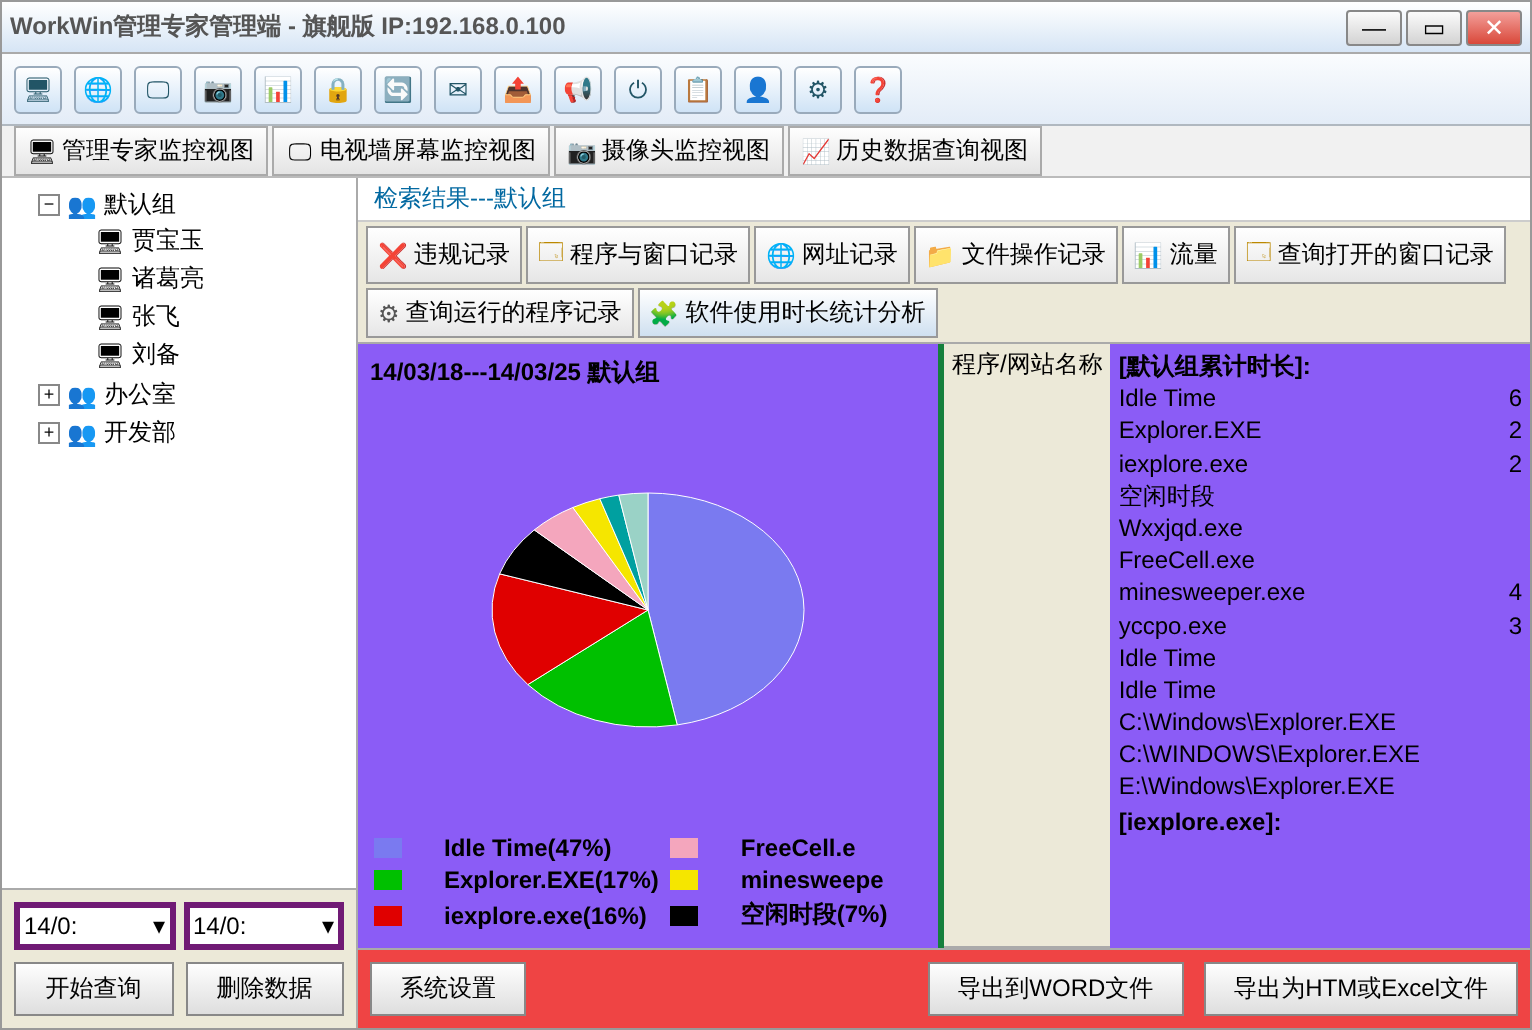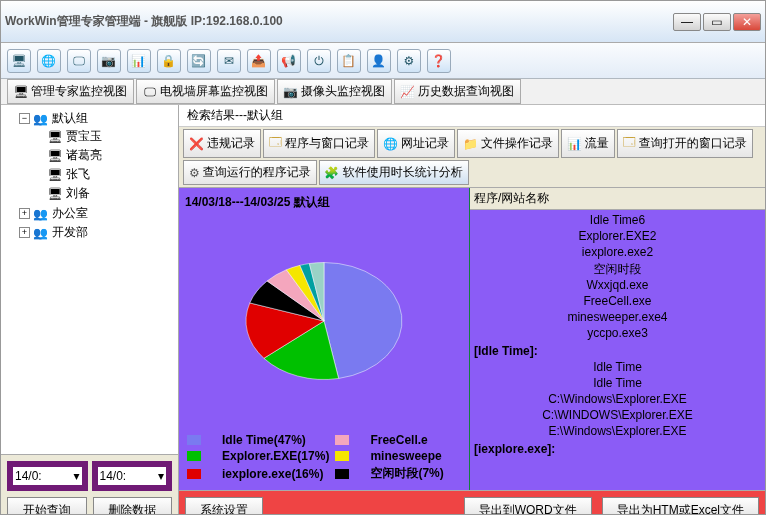--- a/index.html
+++ b/index.html
@@ -1,56 +1,56 @@
 <!DOCTYPE html>
 <html><head>
 <meta charset="utf-8">
 <style>
 *{box-sizing:border-box;margin:0;padding:0;font-family:"SimSun","Microsoft YaHei",sans-serif;font-size:12px}
 body{background:#ece9d8;width:766px;height:515px;overflow:hidden;border:1px solid #999}
-.titlebar{background:linear-gradient(#fff,#d6e5f5);height:42px;display:flex;align-items:center;padding:0 4px;border-bottom:1px solid #aaa}
+.titlebar{background:linear-gradient(#fff,#d6e5f5);height:26px;display:flex;align-items:center;padding:0 4px;border-bottom:1px solid #aaa}
 .titlebar .title{font-weight:bold;color:#555}
 .winbtns{margin-left:auto;display:flex;gap:2px}
 .winbtn{width:28px;height:18px;border:1px solid #888;background:linear-gradient(#fbfbfb,#d3d3d3);display:flex;align-items:center;justify-content:center;border-radius:2px;cursor:pointer}
 .winbtn.close{background:linear-gradient(#f39f9a,#d9483a);color:#fff}
 .toolbar{height:36px;display:flex;align-items:center;gap:6px;padding:2px 6px;background:linear-gradient(#fafcfe,#e3ecf7);border-bottom:1px solid #b0b8c0}
 .tbicon{width:24px;height:24px;border:1px solid #9ab;border-radius:3px;background:linear-gradient(#fff,#cfe3f6);display:flex;align-items:center;justify-content:center;cursor:pointer;color:#256}
 .viewtabs{height:26px;display:flex;align-items:center;gap:2px;padding:2px 6px;background:#f1f1f1;border-bottom:1px solid #bbb}
 .vtab{display:flex;align-items:center;gap:3px;padding:3px 6px;border:1px solid #aaa;background:linear-gradient(#fefefe,#e4e4e4);cursor:pointer}
 .vtab .ic{width:14px;height:14px;display:inline-flex;align-items:center;justify-content:center}
 .main{display:flex;height:calc(515px - 26px - 36px - 26px - 2px)}
 .sidebar{width:178px;border-right:1px solid #aaa;display:flex;flex-direction:column;background:#fff}
 .tree{flex:1;padding:4px;overflow:auto;border-bottom:1px solid #aaa}
 .tree ul{list-style:none;padding-left:14px}
 .tree li{padding:1px 0;white-space:nowrap}
 .tree .node{display:flex;align-items:center;gap:3px;cursor:pointer}
 .exp{width:11px;height:11px;border:1px solid #888;display:inline-flex;align-items:center;justify-content:center;font-size:9px;line-height:1;background:#fff}
 .ic16{width:16px;height:16px;display:inline-flex;align-items:center;justify-content:center}
 .sidebot{padding:6px;display:flex;flex-direction:column;gap:6px;background:#ece9d8}
 .daterow{display:flex;gap:4px}
-.dateinput{flex:1;border:6px solid #701a75;background:#fff;padding:2px;display:flex;align-items:center;justify-content:space-between}
+.dateinput{flex:1;border:3px solid #701a75;background:#fff;padding:2px;display:flex;align-items:center;justify-content:space-between}
 .btnrow{display:flex;gap:6px}
 .btn{flex:1;border:1px solid #888;background:linear-gradient(#fefefe,#dedede);padding:4px 2px;text-align:center;cursor:pointer}
 .content{flex:1;display:flex;flex-direction:column;overflow:hidden}
-.searchres{color:#000000;padding:2px 8px;background:#fff;border-bottom:1px solid #ccc}
+.searchres{color:#0369a1;padding:2px 8px;background:#fff;border-bottom:1px solid #ccc}
 .rectabs{display:flex;flex-wrap:wrap;gap:2px;padding:2px 4px;background:#ece9d8;border-bottom:1px solid #aaa}
 .rtab{display:flex;align-items:center;gap:3px;padding:3px 5px;border:1px solid #999;background:linear-gradient(#fff,#e6e6e6);cursor:pointer;white-space:nowrap}
 .rtab.active{background:linear-gradient(#fff,#cfe0f0)}
 .analysis{flex:1;display:flex;overflow:hidden;background:#8b5cf6}
 .chartcol{width:290px;display:flex;flex-direction:column;padding:4px}
 .charthead{font-weight:bold;padding:2px}
 .pie{flex:1;display:flex;align-items:center;justify-content:center}
 .legend{padding:4px;display:grid;grid-template-columns:1fr 1fr;gap:2px 6px}
 .lgitem{display:flex;align-items:center;gap:21px;font-weight:bold;font-size:11px;white-space:nowrap}
 .sw{width:14px;height:10px;display:inline-block}
-.detailcol{flex:1;border-left:1px solid #15803d;display:flex;flex-direction:column;overflow:hidden}
+.detailcol{flex:1;border-left:3px solid #15803d;display:flex;flex-direction:row;overflow:hidden}
 .dethead{background:#ece9d8;border-bottom:1px solid #aaa;padding:2px 4px;font-weight:normal;display:flex}
 .detlist{flex:1;padding:2px 4px;overflow:auto;font-family:"SimSun",monospace;line-height:1.35}
 .detlist .grp{font-weight:bold;margin-top:1px}
-.detlist .row{display:flex;justify-content:center}
+.detlist .row{display:flex;justify-content:space-between}
 .bottombar{display:flex;gap:10px;padding:6px;background:#ef4444;border-top:1px solid #aaa}
 .bottombar .btn{flex:none;padding:4px 14px}
 .bottombar .spacer{flex:1}
 svg{display:block}
 </style>
 </head>
 <body>
 
 <div class="titlebar">
   <span class="title">WorkWin管理专家管理端 - 旗舰版 IP:192.168.0.100</span>
@@ -251,20 +251,21 @@
               <span class="sw" style="background: rgb(0, 0, 0);"></span>
               <span>空闲时段(7%)</span>
             </div>
           </div>
       </div>
       <div class="detailcol">
         <div class="dethead">
             <span>程序/网站名称</span>
           </div>
         <div class="detlist" id="detlist">
+            <div class="grp">[默认组累计时长]:</div>
             <div class="row">
               <span>Idle Time</span>
               <span>6</span>
             </div>
             <div class="row">
               <span>Explorer.EXE</span>
               <span>2</span>
             </div>
             <div class="row">
               <span>iexplore.exe</span>
@@ -283,21 +284,20 @@
               <span></span>
             </div>
             <div class="row">
               <span>minesweeper.exe</span>
               <span>4</span>
             </div>
             <div class="row">
               <span>yccpo.exe</span>
               <span>3</span>
             </div>
-            <div class="grp">[Idle Time]:</div>
             <div class="row">
               <span>Idle Time</span>
               <span></span>
             </div>
             <div class="row">
               <span>Idle Time</span>
               <span></span>
             </div>
             <div class="row">
               <span>C:\Windows\Explorer.EXE</span>

